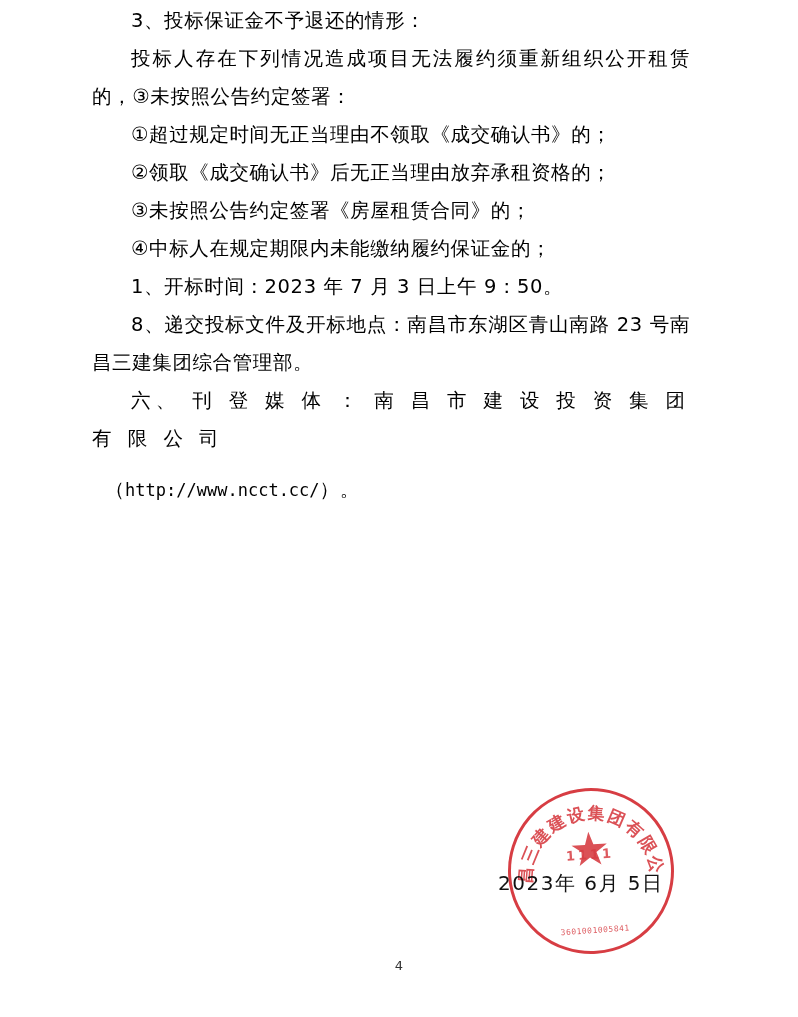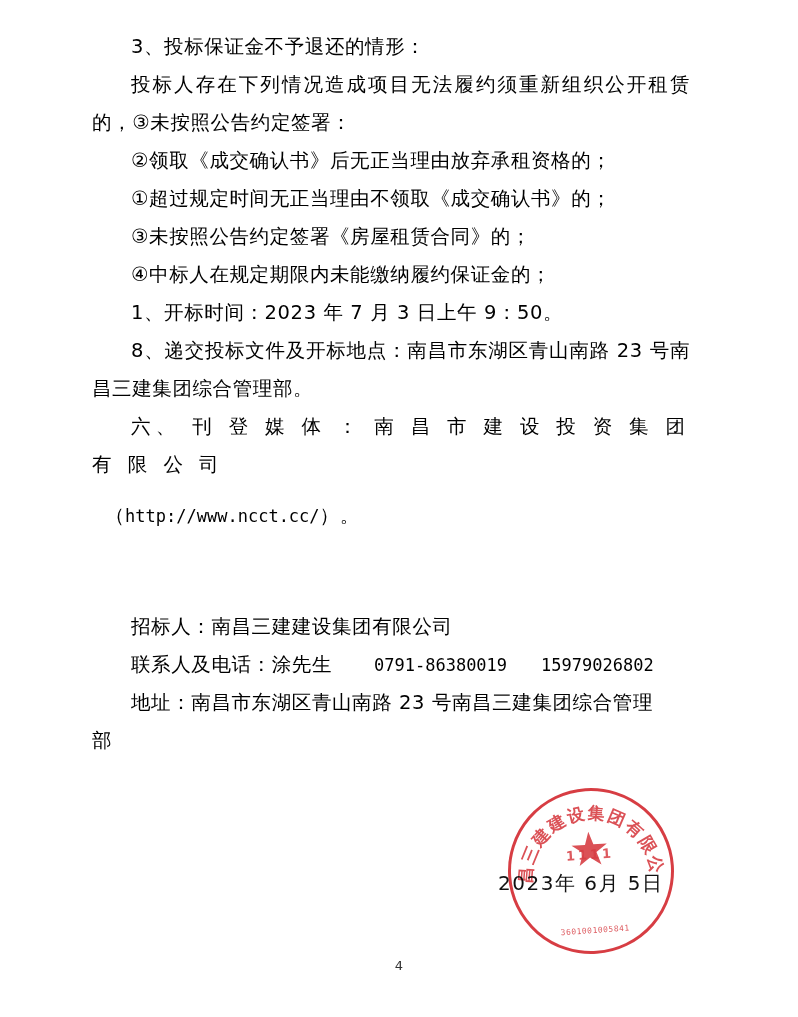--- a/index.html
+++ b/index.html
@@ -14,21 +14,21 @@
     color: #000000;
     position: relative;
     overflow: hidden;
   }
 
   .page {
     position: relative;
     width: 798px;
     height: 811px;
     box-sizing: border-box;
-    padding: 28px 108px 0 92px;
+    padding: 2px 108px 0 92px;
   }
 
   .doc-body {
     font-size: 19.5px;
     line-height: 38px;
     letter-spacing: 0.6px;
     text-align: justify;
   }
 
   .p {
@@ -187,42 +187,34 @@
   }
 </style>
 </head>
 <body>
 
 <div class="page">
   <div class="doc-body">
 
     <p class="p">3、投标保证金不予退还的情形：</p>
     <p class="p">投标人存在下列情况造成项目无法履约须重新组织公开租赁的，③未按照公告约定签署：</p>
+    <p class="p">①超过规定时间无正当理由不领取《成交确认书》的；</p>
     <p class="p">②领取《成交确认书》后无正当理由放弃承租资格的；</p>
-    <p class="p">①超过规定时间无正当理由不领取《成交确认书》的；</p>
     <p class="p">③未按照公告约定签署《房屋租赁合同》的；</p>
     <p class="p">④中标人在规定期限内未能缴纳履约保证金的；</p>
 
 
     <p class="p">1、开标时间：2023 年 7 月 3 日上午 9：50。</p>
     <p class="p">8、递交投标文件及开标地点：南昌市东湖区青山南路 23 号南昌三建集团综合管理部。</p>
 
     <p class="p spaced">六、 刊 登 媒 体 ： 南 昌 市 建 设 投 资 集 团 有 限 公 司</p>
     <p class="p-noindent"><span>（</span><span class="mono">http://www.ncct.cc/</span><span>）。</span></p>
 
     <div class="gap-block"></div>
 
-    <div class="contact-block">
-      <p class="contact-line"><span>招标人：</span><span>南昌三建建设集团有限公司</span></p>
-
-      <p class="contact-line"><span>联系人及电话：</span><span>涂先生</span><span class="phone-gap"></span><span class="mono">0791-86380019</span><span class="phone-gap2"></span><span class="mono">15979026802</span></p>
-
-      <p class="contact-line"><span>地址：</span><span>南昌市东湖区青山南路 23 号南昌三建集团综合管理</span></p>
-      <p class="contact-cont">部</p>
-    </div>
 
   </div>
 
   <div class="seal-area">
     <div class="seal">
       <div class="seal-inner">
         <svg class="seal-arc" viewBox="0 0 160 160">
           <defs>
             <path id="arcpath" d="M 20,88 A 60,60 0 1 1 140,88"></path>
           </defs>

